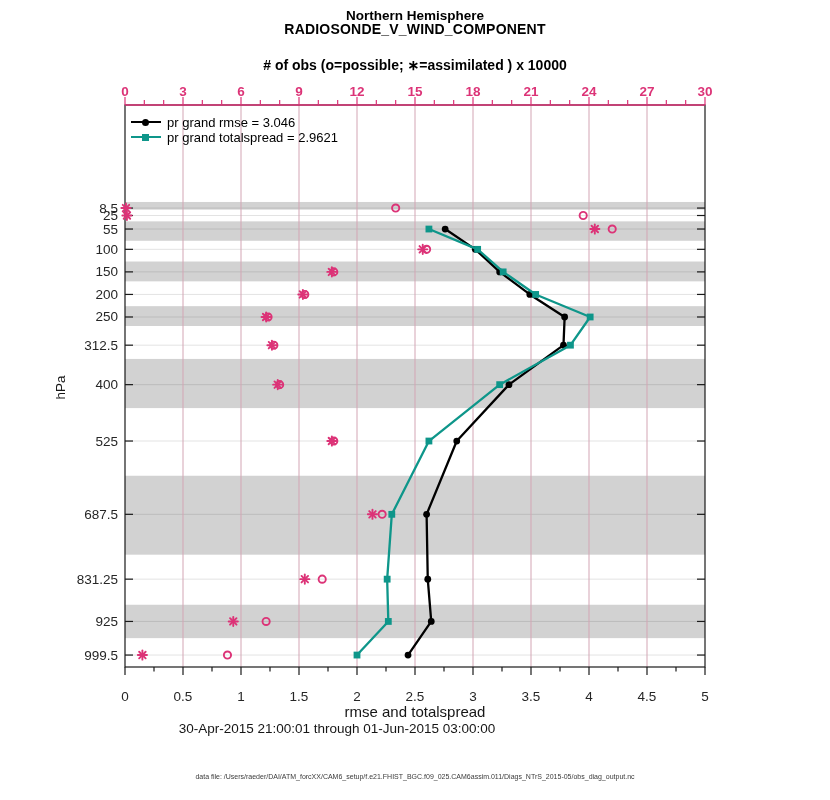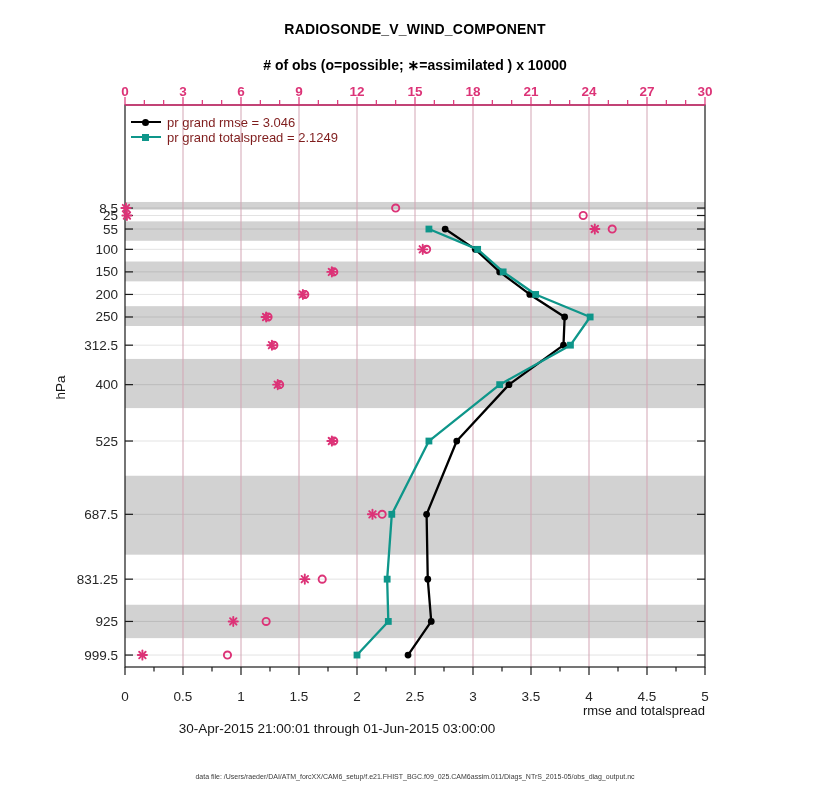--- a/index.html
+++ b/index.html
@@ -3,40 +3,41 @@
 <meta charset="utf-8">
 <style>
   html,body{margin:0;padding:0;background:#fff;}
   .page{position:relative;width:830px;height:800px;background:#ffffff;overflow:hidden;
         font-family:"Liberation Sans", sans-serif;}
   .hdr{position:absolute;left:125px;width:580px;text-align:center;color:#000;}
   .hdr.title{top:8px;font-size:13.5px;font-weight:bold;}
   .hdr.subtitle{top:21px;font-size:14px;font-weight:bold;letter-spacing:.2px;}
   .hdr.obslabel{top:57px;font-size:14px;font-weight:bold;color:var(--pink);}
   svg#plot{position:absolute;left:0;top:0;}
-  .xlabel{position:absolute;left:125px;width:580px;top:703px;text-align:right;
-          font-size:13px;color:#161616;}
+  .xlabel{position:absolute;left:125px;width:580px;top:703px;text-align:center;
+          font-size:15px;color:#161616;}
   .daterange{position:absolute;left:0;width:674px;top:721px;text-align:center;
              font-size:13.5px;color:#161616;}
   .footer{position:absolute;left:0;width:830px;top:773px;text-align:center;
           font-size:7px;color:#3a3a3a;}
   .ylab{position:absolute;left:30px;top:380px;width:60px;text-align:center;
         font-size:13.5px;color:#161616;transform:rotate(-90deg);transform-origin:center;}
-  .legend{position:absolute;left:131px;top:115px;font-size:13px;color:#7f1d1d;}
+  .legend{position:absolute;left:131px;top:115px;font-size:13px;color:#000000;}
   .legrow{display:flex;align-items:center;height:14px;margin-bottom:1px;}
   .legsample{position:relative;width:30px;height:14px;margin-right:6px;}
   .legsample .line{position:absolute;left:0;right:0;top:6px;height:2.4px;}
   .legsample .mk{position:absolute;left:11px;top:3.5px;width:7px;height:7px;}
   .mk.circle{border-radius:50%;}
 </style>
 </head>
 <body>
 
 <div class="page">
 
+  <div class="hdr title">Northern Hemisphere</div>
   <div class="hdr subtitle">RADIOSONDE_V_WIND_COMPONENT</div>
   <div class="hdr obslabel"># of obs (o=possible; ∗=assimilated ) x 10000</div>
 
   <svg id="plot" width="830" height="800">
       <g>
         <rect x="125" y="201.97431781701442" width="580" height="7.667736757624425" fill="#D2D2D2"></rect>
         <rect x="125" y="221.36918138041733" width="580" height="19.394863563402907" fill="#D2D2D2"></rect>
         <rect x="125" y="261.51203852327444" width="580" height="19.84590690208671" fill="#D2D2D2"></rect>
         <rect x="125" y="306.16532905296947" width="580" height="19.84590690208671" fill="#D2D2D2"></rect>
         <rect x="125" y="358.9373996789727" width="580" height="49.16372391653289" fill="#D2D2D2"></rect>
@@ -302,21 +303,21 @@
         <span class="line" style="background:#000;"></span>
         <span class="mk circle" style="background:#000;"></span>
       </span>
       <span>pr grand rmse = 3.046</span>
     </div>
     <div class="legrow">
       <span class="legsample">
         <span class="line" style="background:#0E968A;"></span>
         <span class="mk" style="background:#0E968A;"></span>
       </span>
-      <span>pr grand totalspread = 2.1249</span>
+      <span>pr grand totalspread = 2.9621</span>
     </div>
   </div>
 
   <div class="ylab">hPa</div>
   <div class="xlabel">rmse and totalspread</div>
   <div class="daterange">30-Apr-2015 21:00:01 through 01-Jun-2015 03:00:00</div>
   <div class="footer">data file: /Users/raeder/DAI/ATM_forcXX/CAM6_setup/f.e21.FHIST_BGC.f09_025.CAM6assim.011/Diags_NTrS_2015-05/obs_diag_output.nc</div>
 
 </div>
 

